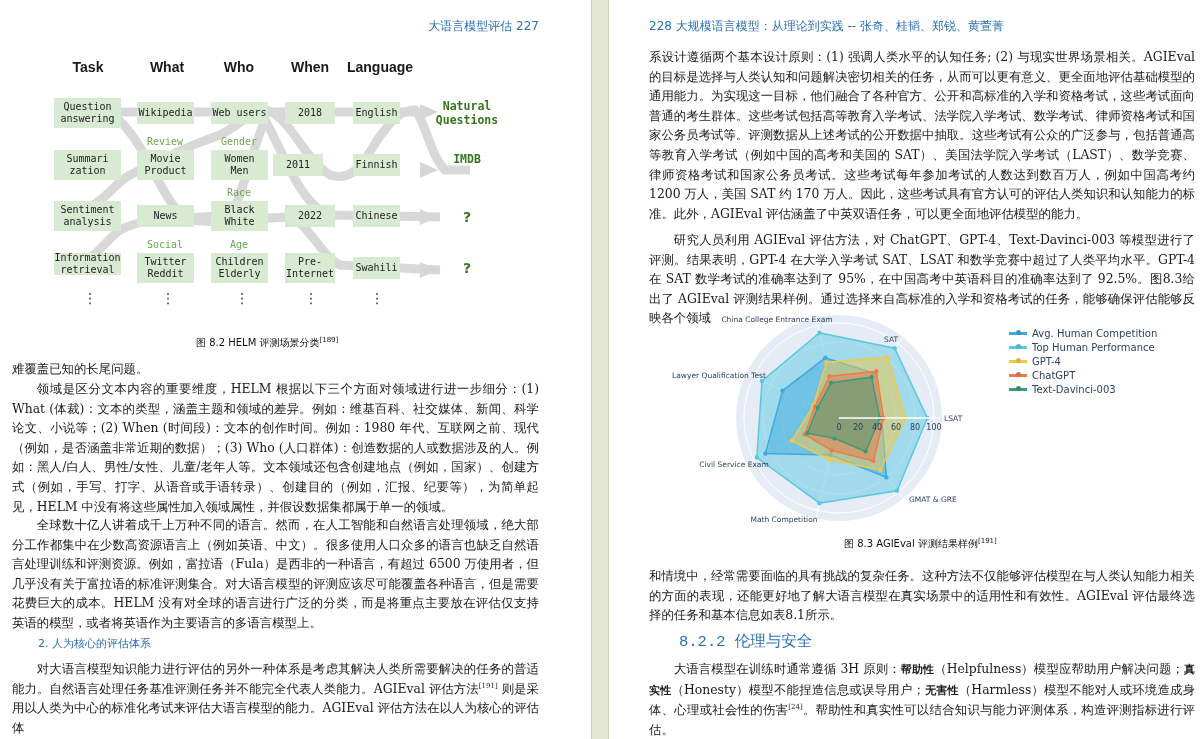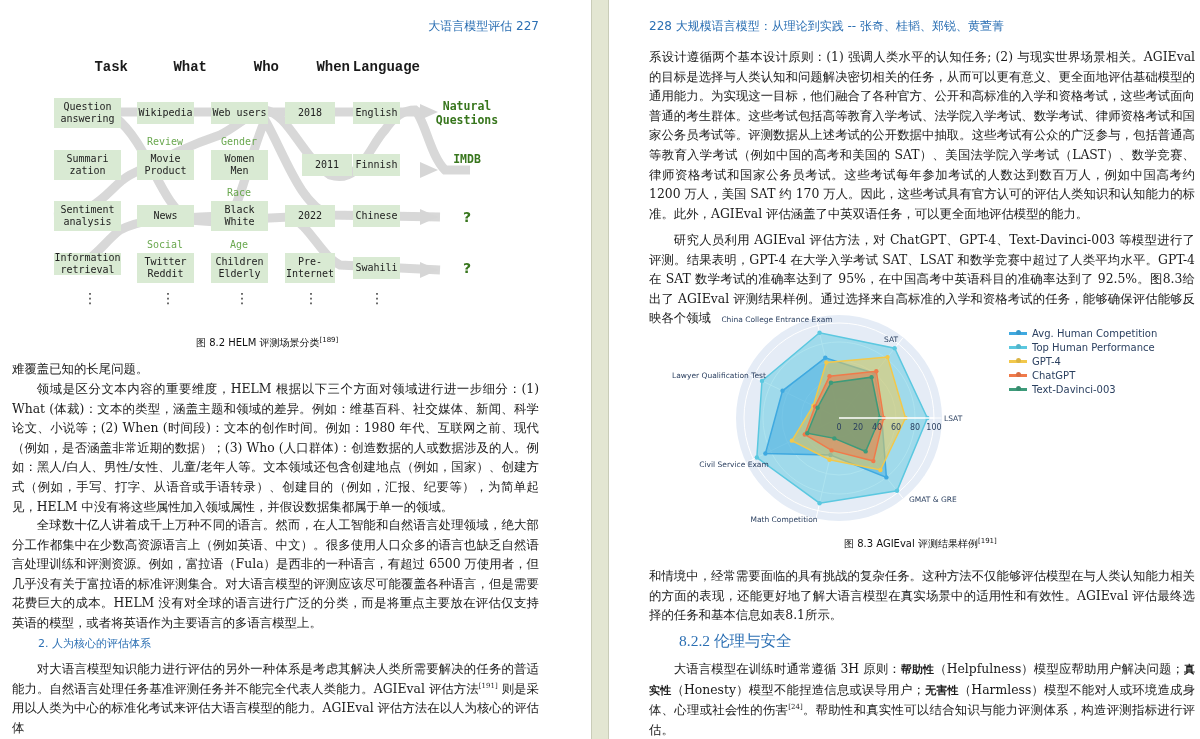--- a/index.html
+++ b/index.html
@@ -14,27 +14,27 @@
                   font-size:12px; color:#2b6fb3; }
   .left .running-head { right:52px; }
   .right .running-head { left:40px; }
   .para { position:absolute; font-size:12.4px; line-height:19.6px; text-align:justify; text-justify:inter-character; }
   .left .para { left:12px; width:527px; }
   .right .para { left:40px; width:546px; }
   .indent { text-indent:2em; }
   .sup { font-size:7px; vertical-align:super; line-height:0; }
   .caption { position:absolute; font-family:"DejaVu Sans","Liberation Sans",sans-serif; font-size:10px; color:#111; }
   .subhead { position:absolute; left:38px; font-family:"DejaVu Sans","Liberation Sans",sans-serif; font-size:11px; color:#2b6fb3; }
-  .sec-head { position:absolute; left:70px; font-family:Liberation Serif, serif; font-size:15.5px; color:#2b6fb3; }
+  .sec-head { position:absolute; left:70px; font-family:Liberation Mono, monospace; font-size:15.5px; color:#2b6fb3; }
   b.kw { font-family:"DejaVu Sans","Liberation Sans",sans-serif; font-size:11px; font-weight:bold; }
 
   
   .helm { position:absolute; left:40px; top:55px; width:520px; height:270px; }
   .helm svg { position:absolute; left:0; top:0; }
-  .col-head { position:absolute; top:4px; font-family:Liberation Mono, monospace; font-weight:bold; font-size:14px; text-align:right; width:80px; }
+  .col-head { position:absolute; top:4px; font-family:Liberation Sans, sans-serif; font-weight:bold; font-size:14px; text-align:center; width:80px; }
   .hbox { position:absolute; background:#d9ead3; font-family:"DejaVu Sans Mono","Liberation Mono",monospace;
           font-size:10px; line-height:12.5px; text-align:center; color:#222; display:flex; align-items:center; justify-content:center; white-space:pre-line; }
   .hlabel { position:absolute; font-family:"DejaVu Sans Mono","Liberation Mono",monospace; font-size:10px; color:#6aa84f; text-align:center; width:60px; }
   .hout { position:absolute; font-family:"DejaVu Sans Mono","Liberation Mono",monospace; font-weight:bold; font-size:11.5px; color:#38761d; text-align:center; width:90px; line-height:14px; white-space:pre-line; }
   .vdots { position:absolute; top:240px; font-size:14px; line-height:6px; color:#333; width:10px; text-align:center; }
 
   
   .radar { position:absolute; left:60px; top:312px; width:340px; height:215px; }
   .legend { position:absolute; left:400px; top:326px; font-family:"DejaVu Sans","Liberation Sans",sans-serif; font-size:10px; color:#2a3f5f; }
   .legend-item { display:flex; align-items:center; height:14px; }
@@ -99,21 +99,21 @@
     <div class="hbox" style="left:171px; top:95px; width:57px; height:30px;">Women
 Men</div>
     <div class="hlabel" style="left:169px; top:132px;">Race</div>
     <div class="hbox" style="left:171px; top:146px; width:57px; height:30px;">Black
 White</div>
     <div class="hlabel" style="left:169px; top:184px;">Age</div>
     <div class="hbox" style="left:171px; top:198px; width:57px; height:30px;">Children
 Elderly</div>
 
     <div class="hbox" style="left:245px; top:47px; width:50px; height:22px;">2018</div>
-    <div class="hbox" style="left:262px; top:99px; width:50px; height:22px;">2011</div>
+    <div class="hbox" style="left:233px; top:99px; width:50px; height:22px;">2011</div>
     <div class="hbox" style="left:245px; top:150px; width:50px; height:22px;">2022</div>
     <div class="hbox" style="left:245px; top:198px; width:50px; height:30px;">Pre-
 Internet</div>
 
     <div class="hbox" style="left:313px; top:47px; width:47px; height:22px;">English</div>
     <div class="hbox" style="left:313px; top:99px; width:47px; height:22px;">Finnish</div>
     <div class="hbox" style="left:313px; top:150px; width:47px; height:22px;">Chinese</div>
     <div class="hbox" style="left:313px; top:202px; width:47px; height:22px;">Swahili</div>
 
     <div class="hout" style="left:382px; top:44px;">Natural

